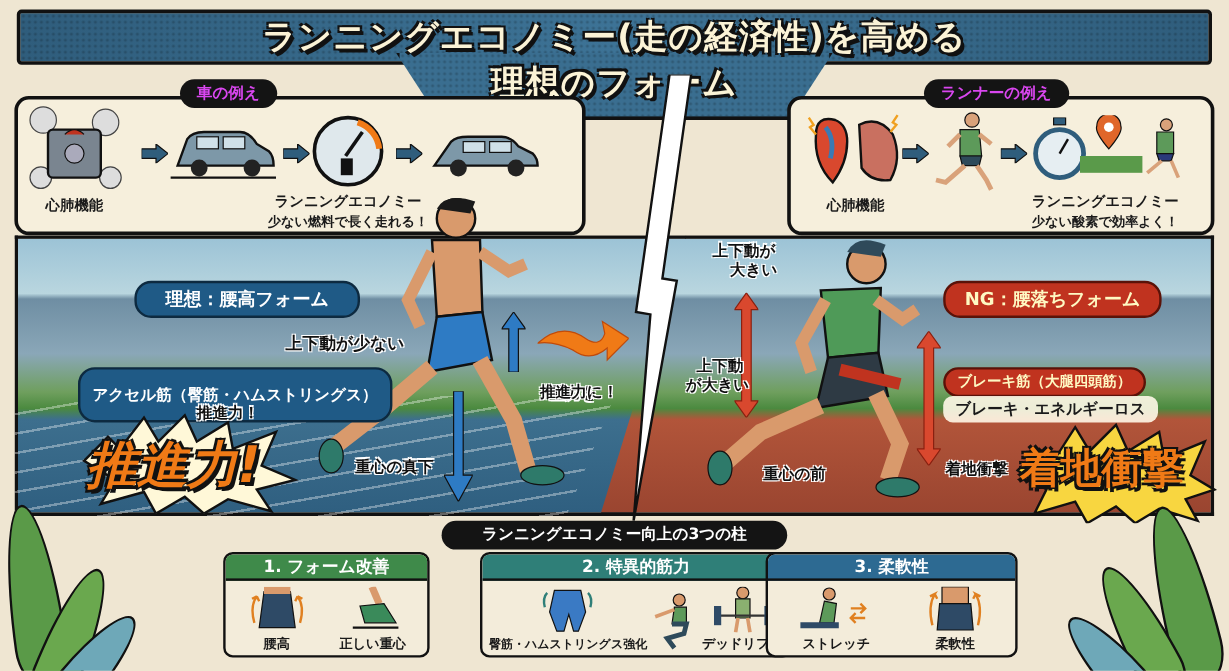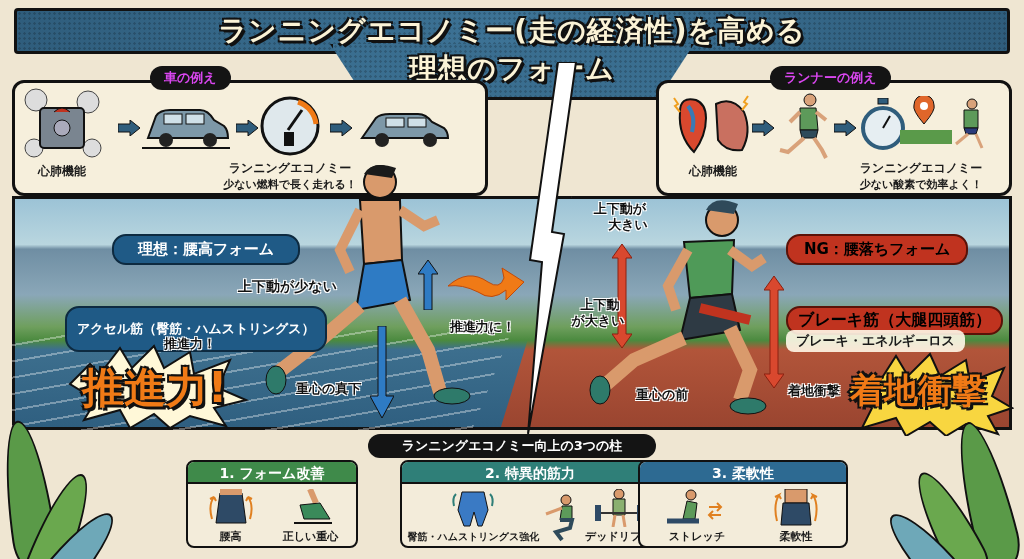--- a/index.html
+++ b/index.html
@@ -64,21 +64,21 @@
   .lane-lines { background: repeating-linear-gradient(170deg, transparent 0 14px, rgba(255,255,255,0.35) 14px 16px); }
   .lightning {
     left: 506px; top: 62px; width: 90px; height: 372px;
   }
 
   .tag-blue {
     background: #1f5a86; color: #fff; border: 2px solid #0d2a40; border-radius: 14px;
     font-weight: bold; white-space: nowrap;
   }
   .tag-red {
-    background: #c0331f; color: #000000; border: 2px solid #5a1208; border-radius: 14px;
+    background: #c0331f; color: #fef9c3; border: 2px solid #5a1208; border-radius: 14px;
     font-weight: bold; white-space: nowrap;
   }
   .tag-plain {
     background: rgba(255,248,232,0.9); border-radius: 8px; font-weight: bold; white-space: nowrap;
   }
   .overlay-text { font-weight: bold; font-size: 14px; color: #111;
     text-shadow: 1px 1px 0 #fff, -1px -1px 0 #fff, 1px -1px 0 #fff, -1px 1px 0 #fff; white-space: nowrap; }
 
   .burst-text {
     font-weight: bold; font-size: 42px; color: #f07a16;
@@ -239,21 +239,21 @@
 <div class="abs tag-blue" style="left:112px;top:234px;padding:4px 24px;font-size:15px;">理想：腰高フォーム</div>
 <div class="abs overlay-text" style="left:238px;top:278px;">上下動が少ない</div>
 <div class="abs tag-blue" style="left:65px;top:306px;padding:12px 10px;font-size:13px;">アクセル筋（臀筋・ハムストリングス）</div>
 <div class="abs overlay-text" style="left:164px;top:335px;font-size:13px">推進力！</div>
 <div class="abs overlay-text" style="left:458px;top:319px;font-size:13px">重力を</div>
 <div class="abs overlay-text" style="left:450px;top:318px;font-size:13px">推進力に！</div>
 <div class="abs overlay-text" style="left:296px;top:380px;font-size:13px">重心の真下</div>
 <svg class="abs" style="left:60px;top:344px" width="190" height="84">
     <path d="M10 40 L30 20 L40 30 L60 4 L72 24 L94 2 L104 24 L130 8 L134 30 L170 16 L158 44 L186 56 L154 64 L166 82 L130 72 L110 84 L94 70 L70 84 L60 66 L24 76 L36 56 Z" fill="#fff8d8" stroke="#111" stroke-width="2"></path>
   </svg>
-<div class="abs burst-text" style="left:82px;top:360px;">推進力!</div>
+<div class="abs burst-text" style="left:72px;top:360px;font-style:italic;">推進力!</div>
 
 <svg class="abs" style="left:580px;top:190px" width="200" height="230">
   <circle cx="142" cy="30" r="16" fill="#d99a6c" stroke="#111" stroke-width="2"></circle>
   <path d="M126 20 Q134 4 158 14 L154 24 Z" fill="#2f4a5a"></path>
   <path d="M104 52 L154 50 L152 104 L110 108 Z" fill="#4f9a58" stroke="#111" stroke-width="2"></path>
   <path d="M110 108 L152 104 L160 140 L100 150 Z" fill="#2e3a44" stroke="#111" stroke-width="2"></path>
   <path d="M108 60 L88 96 L96 120" stroke="#d99a6c" stroke-width="10" fill="none"></path>
   <path d="M150 60 L172 76 L184 68" stroke="#d99a6c" stroke-width="10" fill="none"></path>
   <path d="M104 148 L54 170 L24 196" stroke="#d99a6c" stroke-width="14" fill="none"></path>
   <path d="M150 138 L170 180 L160 210" stroke="#d99a6c" stroke-width="14" fill="none"></path>
@@ -268,21 +268,21 @@
     <path d="M10 0 L20 14 H14 V98 H20 L10 112 L0 98 H6 V14 H0Z" fill="#d9482e" stroke="#8a2010"></path>
   </svg>
 
 <div class="abs overlay-text" style="left:588px;top:200px;font-size:13px;text-align:center;width:64px">上下動が</div>
 <div class="abs overlay-text" style="left:596px;top:216px;font-size:13px;text-align:center;width:64px">大きい</div>
 <div class="abs overlay-text" style="left:568px;top:296px;font-size:13px;text-align:center;width:64px">上下動</div>
 <div class="abs overlay-text" style="left:562px;top:312px;font-size:13px;text-align:center;width:72px">が大きい</div>
 <div class="abs overlay-text" style="left:636px;top:386px;font-size:13px">重心の前</div>
 
 <div class="abs tag-red" style="left:786px;top:234px;padding:4px 16px;font-size:15px;">NG：腰落ちフォーム</div>
-<div class="abs tag-red" style="left:786px;top:306px;padding:2px 10px;font-size:16px;">ブレーキ筋（大腿四頭筋）</div>
+<div class="abs tag-red" style="left:786px;top:306px;padding:2px 10px;font-size:12px;">ブレーキ筋（大腿四頭筋）</div>
 <div class="abs tag-plain" style="left:786px;top:330px;padding:2px 10px;font-size:13px;">ブレーキ・エネルギーロス</div>
 <div class="abs overlay-text" style="left:788px;top:382px;font-size:13px">着地衝撃</div>
 <svg class="abs" style="left:838px;top:352px" width="176" height="84">
     <path d="M10 40 L28 22 L40 32 L58 4 L70 24 L92 2 L102 24 L128 8 L132 30 L166 16 L154 44 L174 56 L150 64 L160 82 L128 72 L108 84 L92 70 L68 84 L58 66 L24 76 L34 56 Z" fill="#f8d640" stroke="#111" stroke-width="2"></path>
   </svg>
 <div class="abs burst-text" style="left:850px;top:368px;font-size:34px">着地衝撃</div>
 
 <div class="leaf" style="left:6px;top:420px;width:44px;height:150px;background:#5a9a48;transform:rotate(-8deg)"></div>
 <div class="leaf" style="left:40px;top:470px;width:40px;height:120px;background:#6aa84e;transform:rotate(22deg)"></div>
 <div class="leaf" style="left:64px;top:504px;width:36px;height:90px;background:#6ea8b8;transform:rotate(40deg)"></div>

